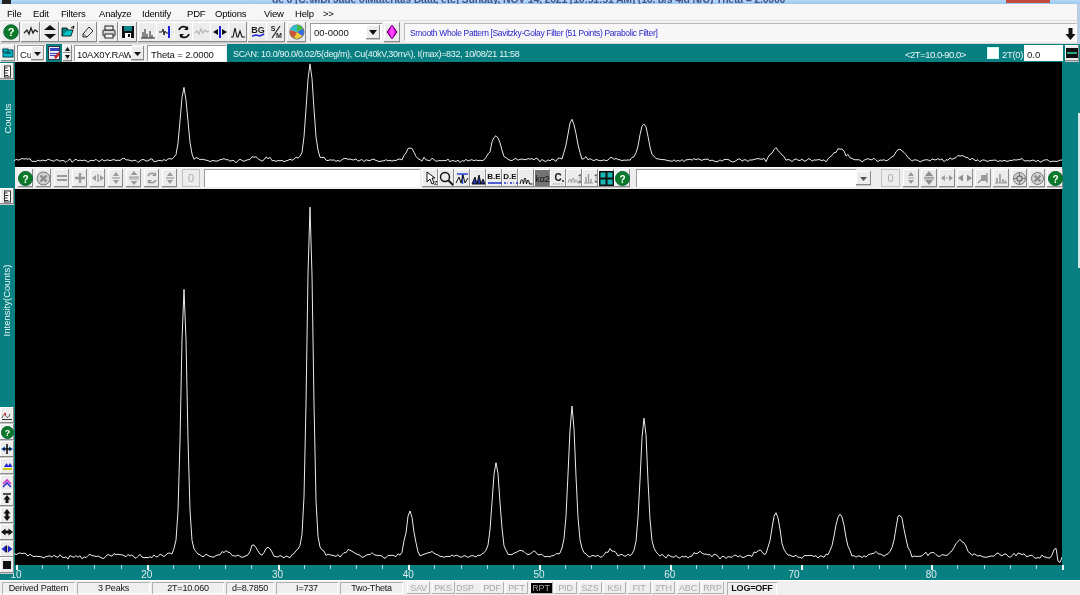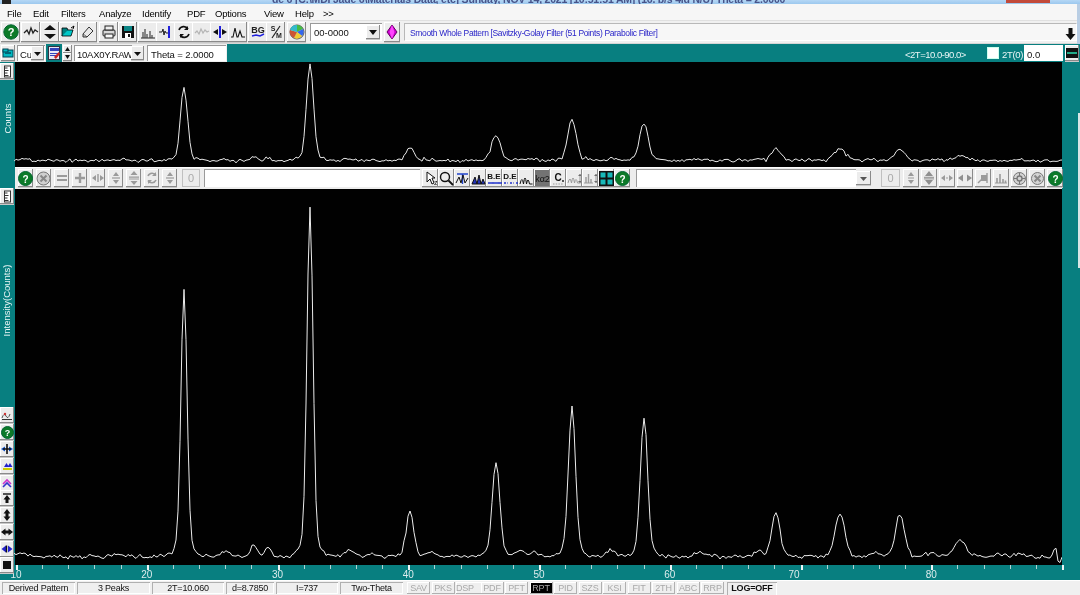--- a/index.html
+++ b/index.html
@@ -194,20 +194,21 @@
     </div>
     <div class="sb" style="left:74px;top:45px;width:58px;height:16px;background:#fff"></div>
     <div style="position:absolute;left:77px;top:49px;font-size:9.5px;color:#111;letter-spacing:-0.25px">10AX0Y.RAW</div>
     <div class="b" style="left:131px;top:46px;width:13px;height:14px;background:#ececec;">
       <svg width="9" height="9" viewBox="0 0 9 9">
         <path d="M1 3 L8 3 L4.5 7 Z" fill="#111"></path>
       </svg>
     </div>
     <div class="sb" style="left:147px;top:45px;width:79px;height:16px;background:#fff"></div>
     <div style="position:absolute;left:151px;top:49px;font-size:9.5px;color:#111;letter-spacing:-0.1px">Theta = 2.0000</div>
+    <div style="position:absolute;left:233px;top:49px;font-size:9px;color:#eaf6f6;letter-spacing:-0.32px">SCAN: 10.0/90.0/0.02/5(deg/m), Cu(40kV,30mA), I(max)=832, 10/08/21 11:58</div>
     <div style="position:absolute;left:905px;top:49px;font-size:9.5px;color:#eaf6f6;letter-spacing:-0.5px">&lt;2T=10.0-90.0&gt;</div>
     <div style="position:absolute;left:987px;top:47px;width:12px;height:12px;background:#fff;border:1px solid #cfe"></div>
     <div style="position:absolute;left:1002px;top:49px;font-size:9.5px;color:#eaf6f6;letter-spacing:-0.3px">2T(0)</div>
     <div style="position:absolute;left:1024px;top:45px;width:39px;height:16px;background:#fff"></div>
     <div style="position:absolute;left:1027px;top:49px;font-size:9.5px;color:#111">0.0</div>
     <div class="b" style="left:1065px;top:45px;width:14px;height:16px;background:#ececec;">
       <svg width="12" height="10" viewBox="0 0 12 10">
         <rect x="0" y="0" width="12" height="10" fill="#111"></rect>
         <rect x="1" y="4" width="10" height="2" fill="#2a8"></rect>
       </svg>

